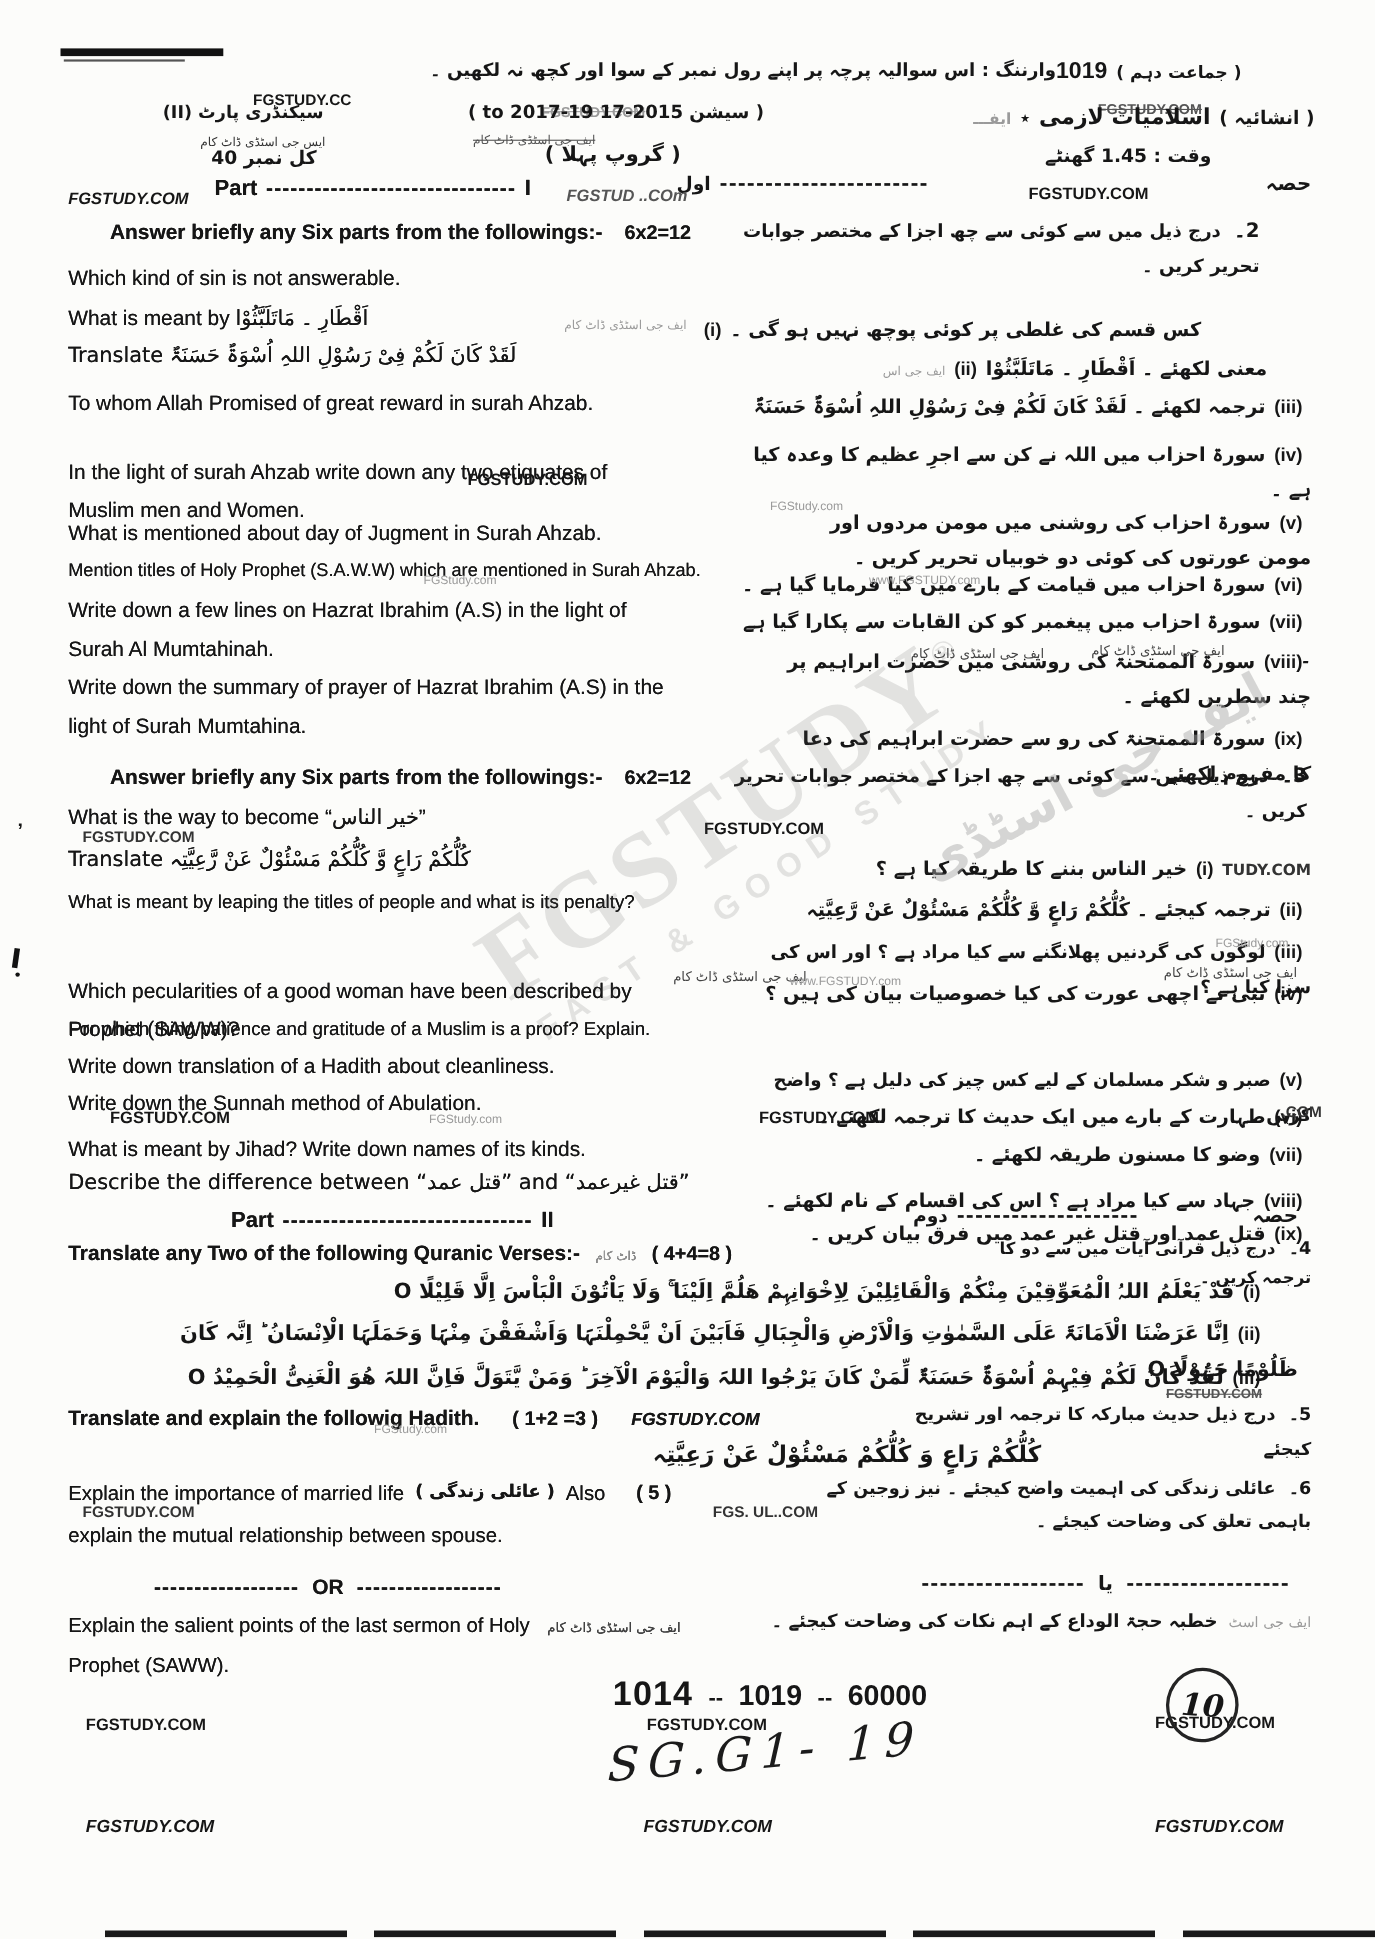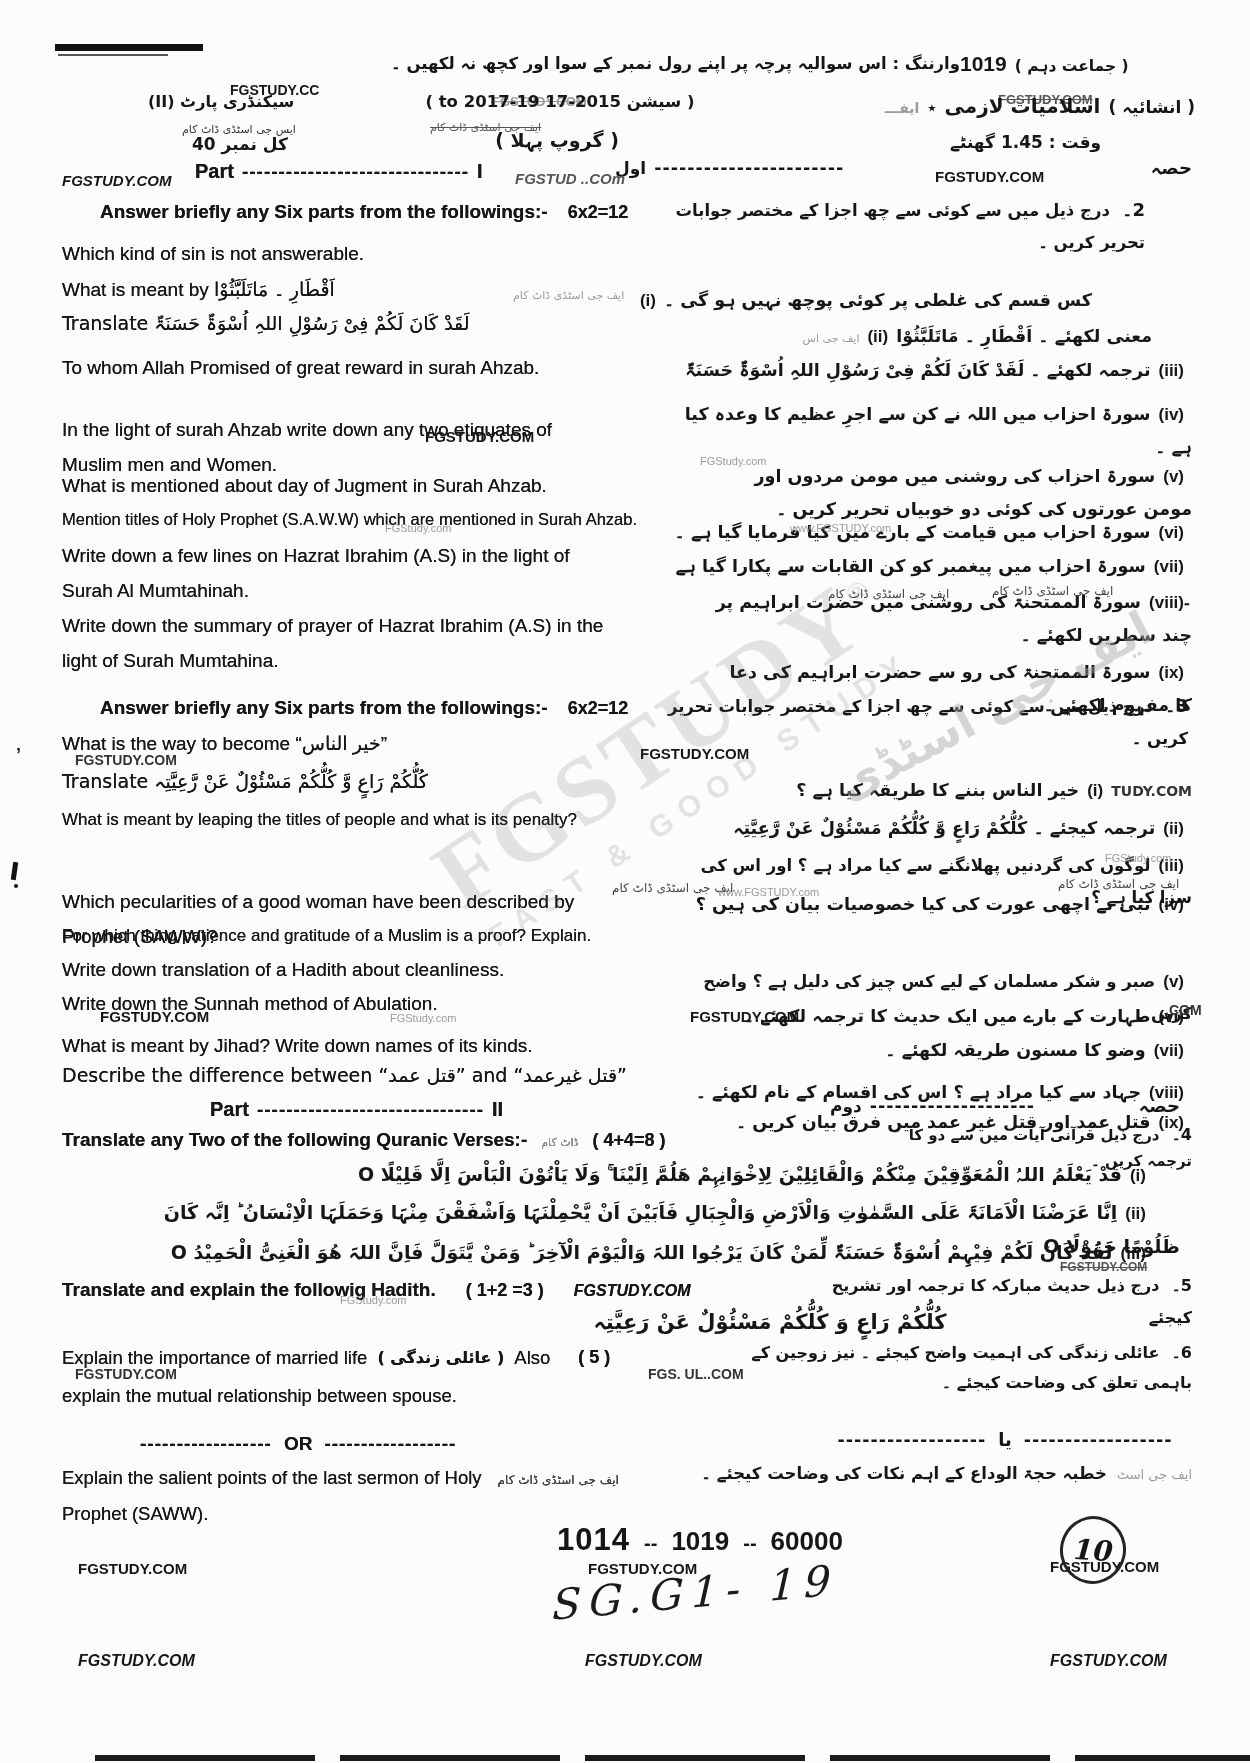--- a/index.html
+++ b/index.html
@@ -299,21 +299,21 @@
     </div>
     <div class="abs ur" style="left:820px;top:1270px;right:58px;text-align:right;font-size:16px;">
       <span class="qnum" style="font-size:16px;">5۔</span><span>درج ذیل حدیث مبارکہ کا ترجمہ اور تشریح کیجئے</span>
     </div>
     <div class="abs bold strike wm" style="left:1060px;top:1260px;font-size:12px;">FGSTUDY.COM</div>
     <div class="abs tiny wmlight" style="left:340px;top:1294px;">FGStudy.com</div>
     <div class="abs ur bold" style="left:555px;top:1306px;width:430px;text-align:center;font-size:21px;">کُلُّکُمْ رَاعٍ وَ کُلُّکُمْ مَسْئُوْلٌ عَنْ رَعِیَّتِہ</div>
   </div>
 
   <div>
-    <div class="abs en" style="left:62px;top:1340px;width:690px;display:flex;gap:10px;align-items:center;flex-wrap:nowrap;">
+    <div class="abs en" style="left:62px;top:1340px;width:690px;display:flex;gap:10px;align-items:flex-start;flex-wrap:nowrap;">
       <span style="font-size:18.5px;">Explain the importance of married life</span>
       <span class="ur" style="font-size:16px;">( عائلی زندگی )</span>
       <span style="font-size:18.5px;">Also</span>
       <span class="marks" style="margin-left:18px;">( 5 )</span>
     </div>
     <div class="abs en" style="left:62px;top:1378px;font-size:18.5px;">explain the mutual relationship between spouse.</div>
     <div class="abs ur" style="left:745px;top:1338px;right:58px;text-align:right;font-size:16px;line-height:30px;">
       <span class="qnum" style="font-size:16px;">6۔</span><span>عائلی زندگی کی اہمیت واضح کیجئے ۔ نیز زوجین کے باہمی تعلق کی وضاحت کیجئے ۔</span>
     </div>
     <div class="abs bold" style="left:75px;top:1366px;font-size:14px;color:#333;">FGSTUDY.COM</div>

